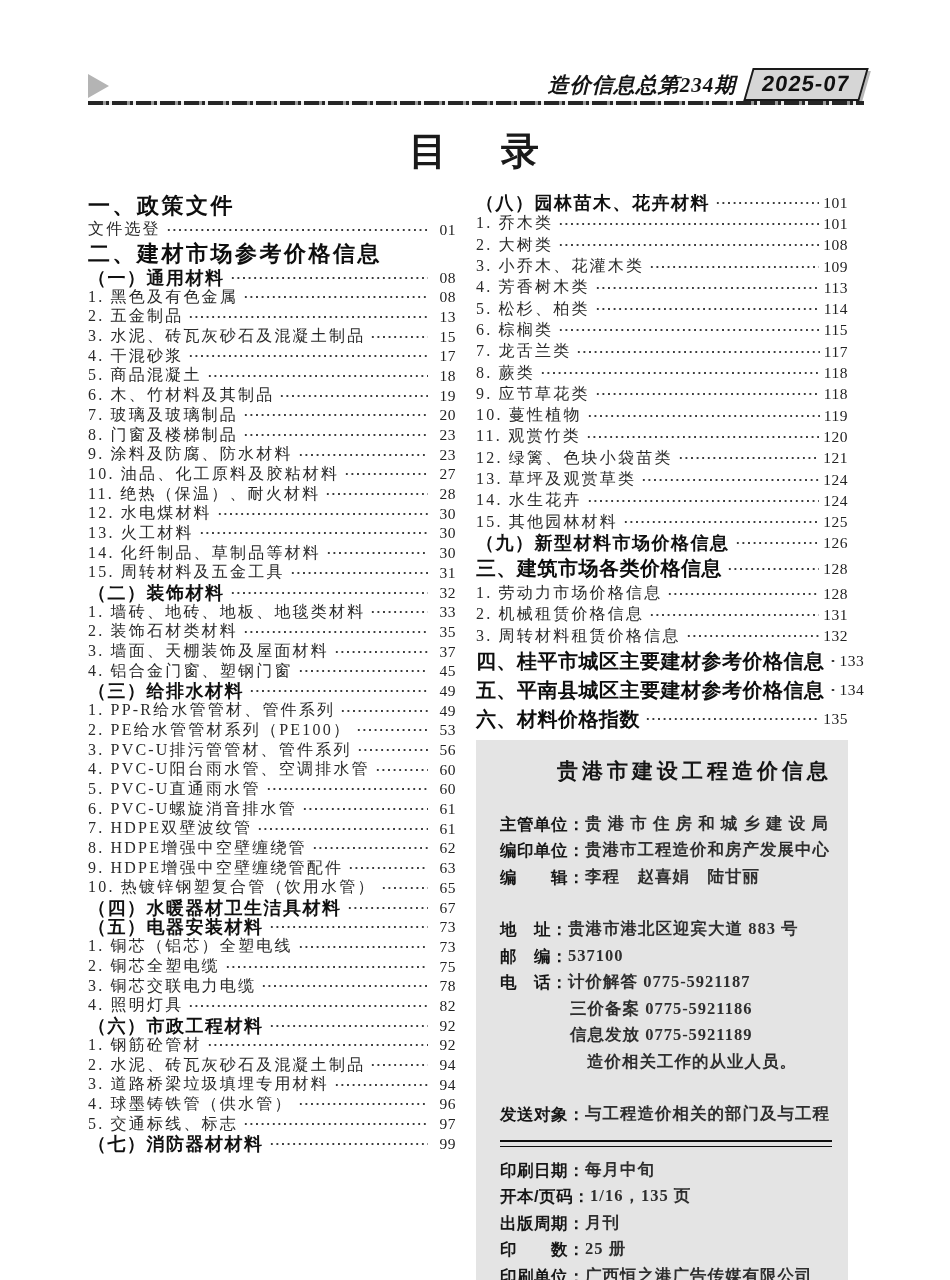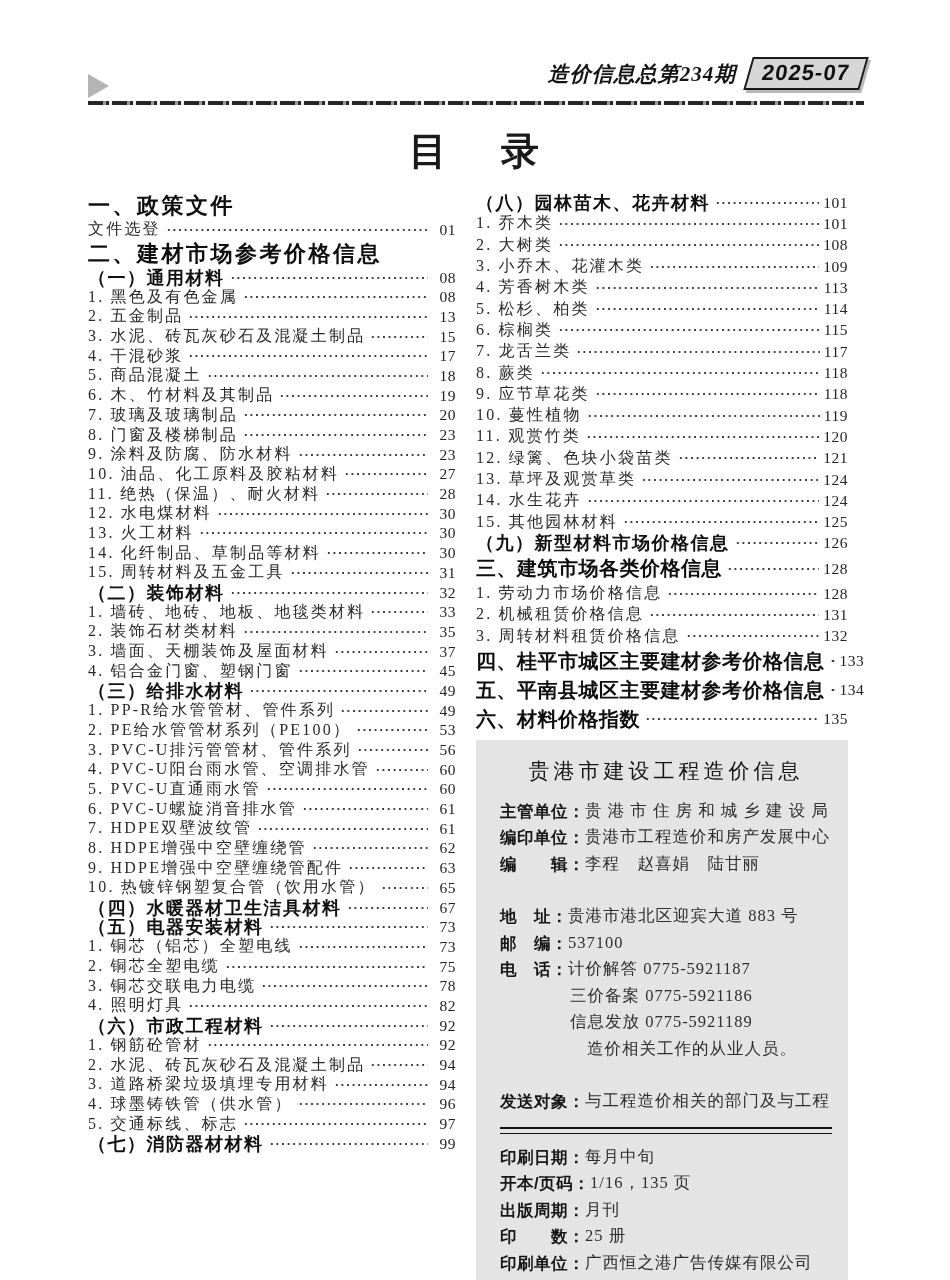--- a/index.html
+++ b/index.html
@@ -2,21 +2,21 @@
 <html><head>
 <meta charset="utf-8">
 <style>
   html,body{margin:0;padding:0;background:#f6f6f6;}
   .page{position:relative;width:950px;height:1280px;margin:0 auto;background:#ffffff;
         overflow:hidden;font-family:"Liberation Serif",serif;color:#1c1c1c;}
 
   
   .hdr-triangle{position:absolute;left:88px;top:74px;width:0;height:0;
         border-left:21px solid #b4b4b4;border-top:12px solid transparent;border-bottom:12px solid transparent;}
-  .hdr-right{position:absolute;right:86px;top:57px;display:flex;align-items:center;gap:12px;}
+  .hdr-right{position:absolute;right:86px;top:68px;display:flex;align-items:center;gap:12px;}
   .hdr-issue{font-family:"Liberation Serif",serif;font-style:italic;font-weight:700;
         font-size:21px;letter-spacing:1px;color:#141414;}
   .hdr-badge{transform:skewX(-16deg);background:#d6d6d6;border:2.5px solid #1a1a1a;
         padding:1px 12px 2px 12px;box-shadow:3px 3px 0 rgba(0,0,0,0.28);}
   .hdr-badge span{display:inline-block;transform:skewX(8deg);font-family:"Liberation Sans",sans-serif;
         font-weight:700;font-size:22px;letter-spacing:1px;color:#111;}
   .hdr-rule{position:absolute;left:88px;right:86px;top:101px;height:4px;
         background:repeating-linear-gradient(90deg,#262626 0 15px,#9a9a9a 15px 18px,#262626 18px 21px,#ededed 21px 24px);}
 
   
@@ -42,27 +42,27 @@
   .col-right .level-h1 .toc-label{font-size:20px;letter-spacing:0.5px;}
   .leader{flex:1 1 auto;min-width:6px;height:6px;margin:0 4px 0 5px;align-self:center;
         background-image:radial-gradient(circle,#3c3c3c 1.05px,transparent 1.35px);
         background-size:5.6px 6px;background-repeat:repeat-x;background-position:0 center;}
   .toc-page{font-size:15.5px;min-width:24px;text-align:right;color:#222;letter-spacing:0.5px;}
   .level-h1 .toc-page,.level-h2 .toc-page{font-size:15.5px;}
 
   
   .info-box{margin-top:6px;width:372px;box-sizing:border-box;background:#e4e4e4;
         padding:15px 16px 18px 24px;}
-  .info-title{text-align:center;font-family:"Liberation Sans",sans-serif;font-weight:400;
-        font-size:21px;letter-spacing:4px;color:#151515;margin:2px 0 13px 0;}
+  .info-title{text-align:right;font-family:"Liberation Sans",sans-serif;font-weight:700;
+        font-size:21px;letter-spacing:4px;color:#151515;margin:2px 0 26px 0;}
   .info-row{display:flex;line-height:26.5px;font-size:16.5px;}
   .info-row.gap{margin-top:26px;}
   .info-label{font-family:"Liberation Sans",sans-serif;font-weight:700;color:#161616;
         white-space:nowrap;letter-spacing:0.5px;flex-shrink:0;}
-  .info-value{color:#2e2e2e;letter-spacing:1px;white-space:nowrap;}
+  .info-value{color:#2e2e2e;letter-spacing:1px;white-space:nowrap;font-weight:bold;}
   .info-row.cont-phone{padding-left:70px;}
   .info-row.cont-send{padding-left:87px;}
   .dbl-rule{height:4px;border-top:2.5px solid #111;border-bottom:1.5px solid #111;
         margin:12px 0 10px 0;}
 </style>
 </head>
 <body>
 
 <div class="page">
 

